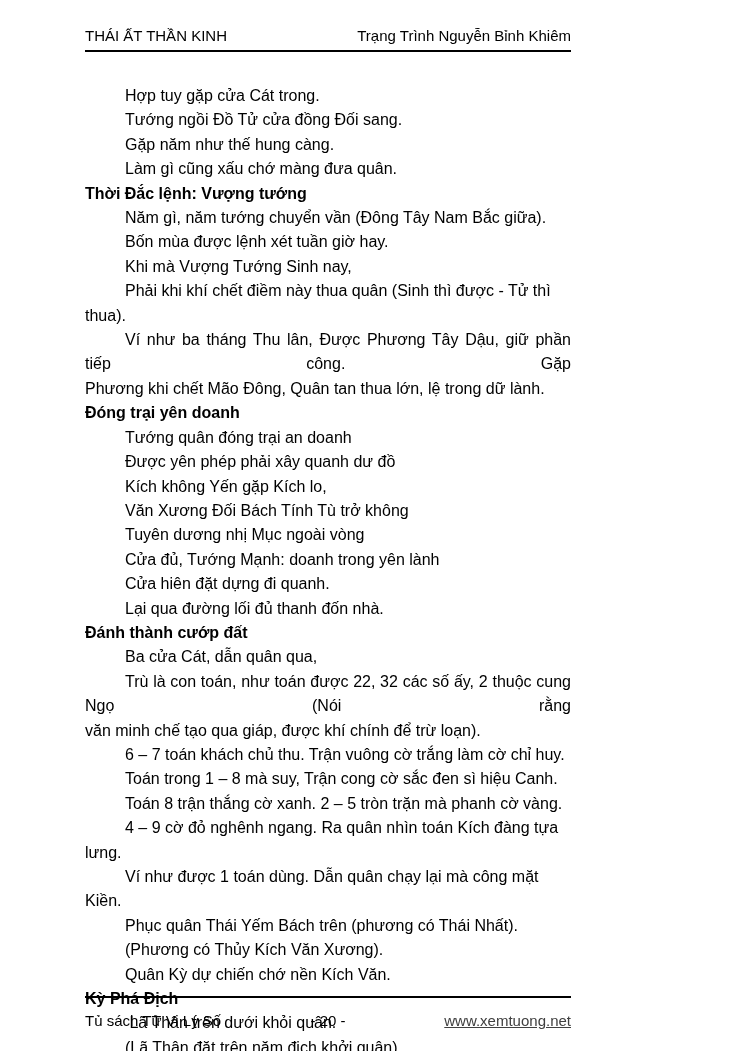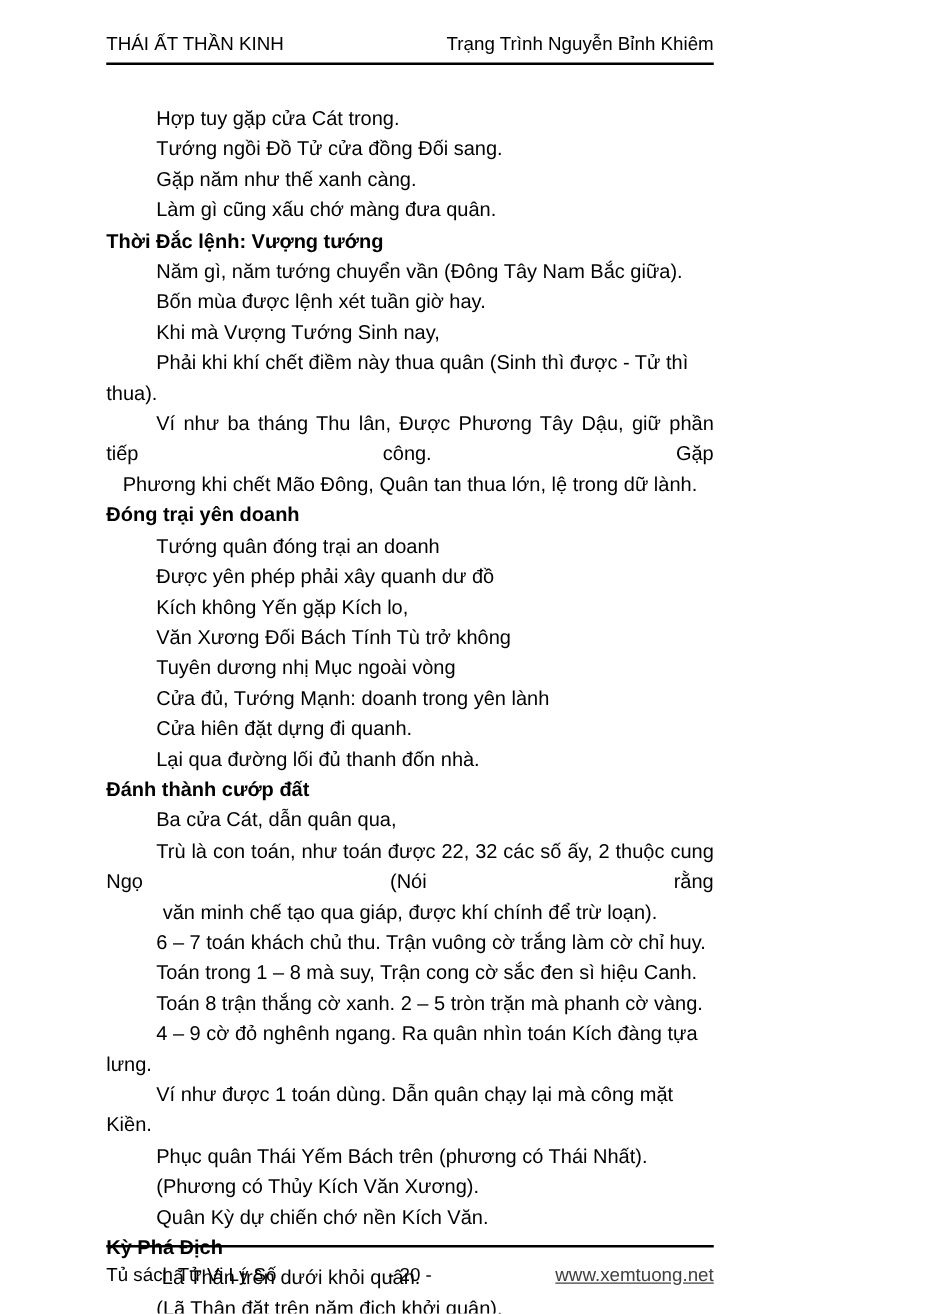--- a/index.html
+++ b/index.html
@@ -43,21 +43,21 @@
   }
   .content .heading {
     font-weight: bold;
   }
   .content .para-line {
     text-align: justify;
     text-align-last: justify;
     text-indent: 40px;
   }
   .content .para-line.last {
-    text-align: center;
+    text-align: left;
     text-align-last: auto;
     text-indent: 0;
   }
   .footer {
     position: absolute;
     left: 85px;
     right: 69px;
     top: 996px;
     border-top: 2px solid #000000;
     padding-top: 14px;
@@ -81,21 +81,21 @@
 <div class="page">
 
   <div class="header">
     <span>THÁI ẤT THẦN KINH</span>
     <span>Trạng Trình Nguyễn Bỉnh Khiêm</span>
   </div>
 
   <div class="content">
       <div class="verse">Hợp tuy gặp cửa Cát trong.</div>
       <div class="verse">Tướng ngồi Đồ Tử cửa đồng Đối sang.</div>
-      <div class="verse">Gặp năm như thế xanh càng.</div>
+      <div class="verse">Gặp năm như thế hung càng.</div>
       <div class="verse">Làm gì cũng xấu chớ màng đưa quân.</div>
       <div class="heading">Thời Đắc lệnh: Vượng tướng</div>
       <div class="verse">Năm gì, năm tướng chuyển vần (Đông Tây Nam Bắc giữa).</div>
       <div class="verse">Bốn mùa được lệnh xét tuần giờ hay.</div>
       <div class="verse">Khi mà Vượng Tướng Sinh nay,</div>
       <div class="verse">Phải khi khí chết điềm này thua quân (Sinh thì được - Tử thì thua).</div>
       <div class="para-line">Ví như ba tháng Thu lân, Được Phương Tây Dậu, giữ phần tiếp công. Gặp</div>
       <div class="para-line last">Phương khi chết Mão Đông, Quân tan thua lớn, lệ trong dữ lành.</div>
       <div class="heading">Đóng trại yên doanh</div>
       <div class="verse">Tướng quân đóng trại an doanh</div>

